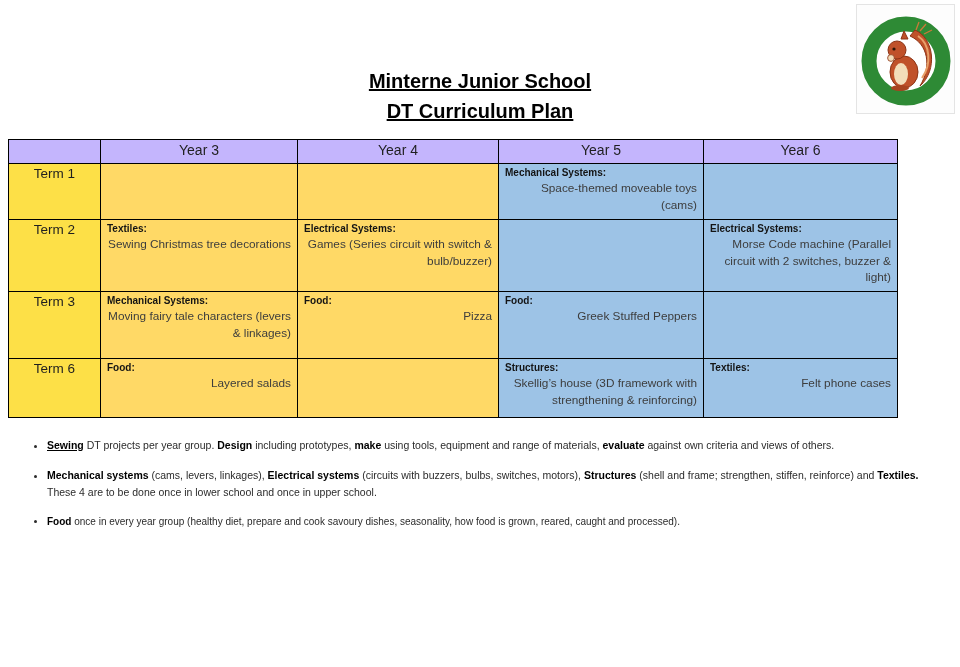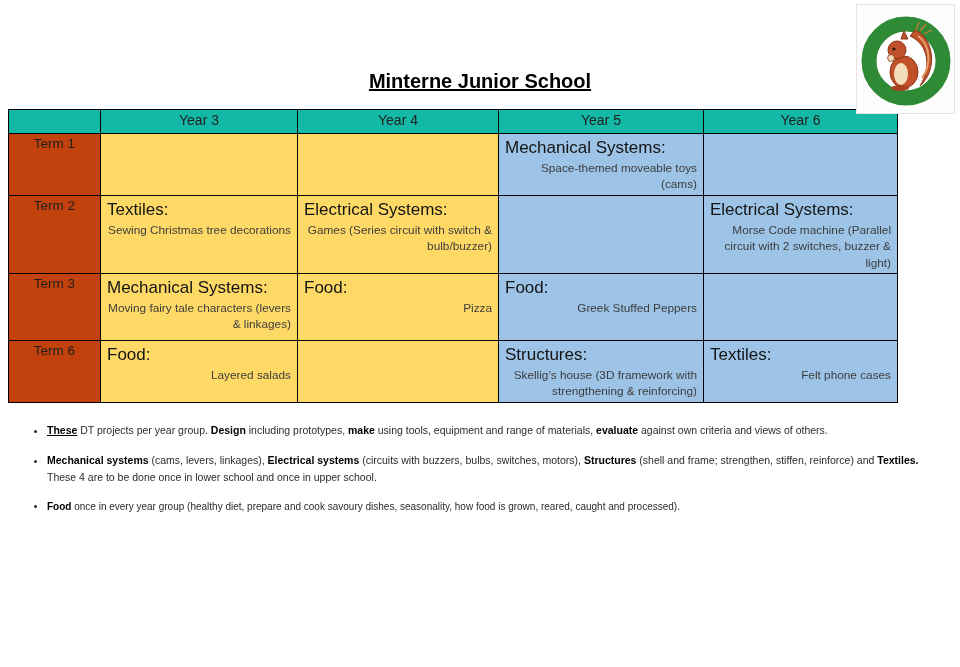--- a/index.html
+++ b/index.html
@@ -49,38 +49,38 @@
     overflow:hidden;
   }
   table.curriculum thead tr{height:24px;}
   table.curriculum tbody tr:nth-child(1){height:56px;}
   table.curriculum tbody tr:nth-child(2){height:72px;}
   table.curriculum tbody tr:nth-child(3){height:67px;}
   table.curriculum tbody tr:nth-child(4){height:59px;}
   table.curriculum tbody tr:nth-child(5){height:57px;}
   table.curriculum tbody tr:nth-child(6){height:70px;padding-left:12px;}
   th.head-cell{
-    background:#14b8a6;
+    background:#c4b5fd;
     font-weight:normal;
     font-size:14px;
     color:#1f1f1f;
     text-align:center;
     vertical-align:middle;
   }
   td.term-cell{
-    background:#c2410c;
+    background:#fde047;
     font-size:13.5px;
     color:#1f1f1f;
     text-align:center;
   }
   td.y34{background:#FFD966;}
   td.y56{background:#9DC3E6;}
   .cell-title{
-    font-weight:normal;
-    font-size:17px;
+    font-weight:bold;
+    font-size:10px;
     color:#141414;
     line-height:1.4;
   }
   .cell-body{
     font-size:11.8px;
     color:#3d3d3d;
     line-height:1.4;
     text-align:right;
   }
   
@@ -121,20 +121,21 @@
       <circle cx="34" cy="41" r="1.6" fill="#2a1408"></circle>
 
       <circle cx="31" cy="50" r="3.4" fill="#f3ddba" stroke="#8c3315" stroke-width="0.8"></circle>
 
       <ellipse cx="40" cy="80" rx="9" ry="3" fill="#a8431f"></ellipse>
     </svg>
   </div>
 
   <div class="title-block">
     <div class="title-line">Minterne Junior School</div>
+    <div class="title-line">DT Curriculum Plan</div>
   </div>
 
   <table class="curriculum">
     <colgroup>
       <col class="c-term">
         <col class="c-y3">
         <col class="c-y4">
         <col class="c-y5">
         <col class="c-y6">
     </colgroup>
@@ -203,18 +204,18 @@
           </td>
           <td class="y56">
             <div class="cell-title">Textiles:</div>
             <div class="cell-body">Felt phone cases</div>
           </td>
         </tr>
       </tbody>
   </table>
 
   <ul class="notes">
-      <li><span class="b u">These</span><span class=""> DT projects per year group. </span><span class="b ">Design</span><span class=""> including prototypes, </span><span class="b ">make</span><span class=""> using tools, equipment and range of materials, </span><span class="b ">evaluate</span><span class=""> against own criteria and views of others.</span></li>
+      <li><span class="b u">Sewing</span><span class=""> DT projects per year group. </span><span class="b ">Design</span><span class=""> including prototypes, </span><span class="b ">make</span><span class=""> using tools, equipment and range of materials, </span><span class="b ">evaluate</span><span class=""> against own criteria and views of others.</span></li>
       <li><span class="b ">Mechanical systems</span><span class=""> (cams, levers, linkages), </span><span class="b ">Electrical systems</span><span class=""> (circuits with buzzers, bulbs, switches, motors), </span><span class="b ">Structures</span><span class=""> (shell and frame; strengthen, stiffen, reinforce) and </span><span class="b ">Textiles.</span><span class=""> These 4 are to be done once in lower school and once in upper school.</span></li>
       <li><span class="b ">Food</span><span class=""> once in every year group (healthy diet, prepare and cook savoury dishes, seasonality, how food is grown, reared, caught and processed).</span></li>
     </ul>
 
 </div>
 
 </body></html>

